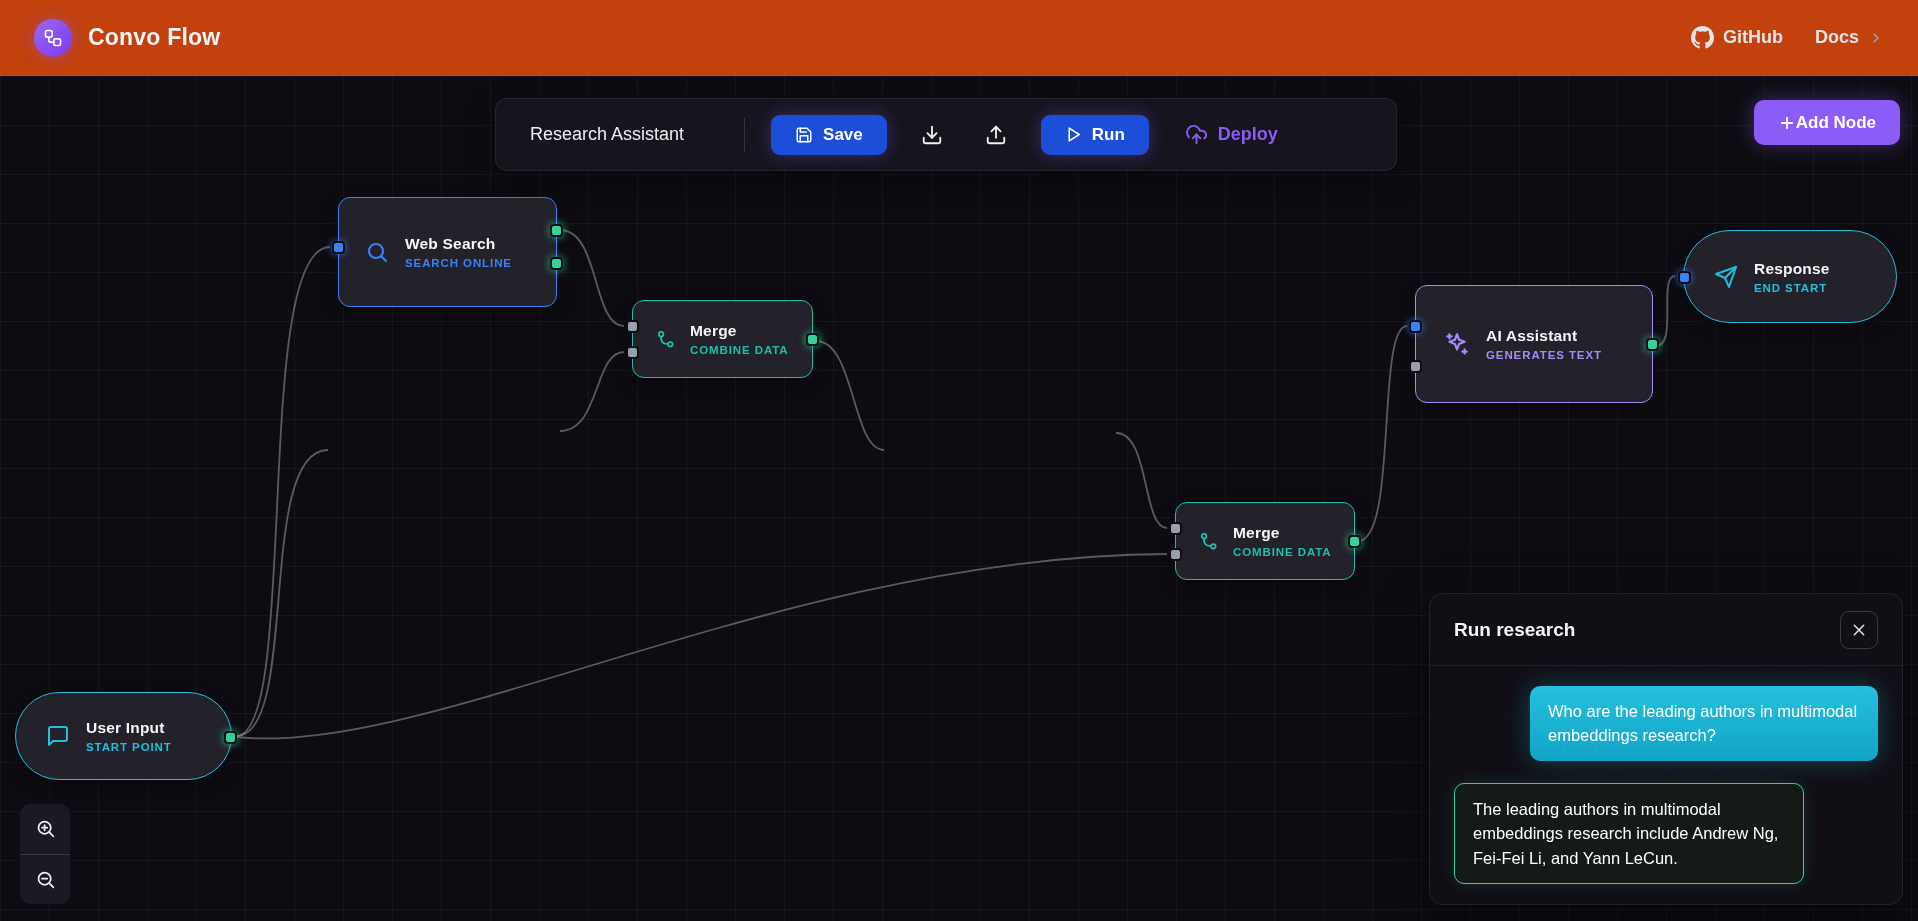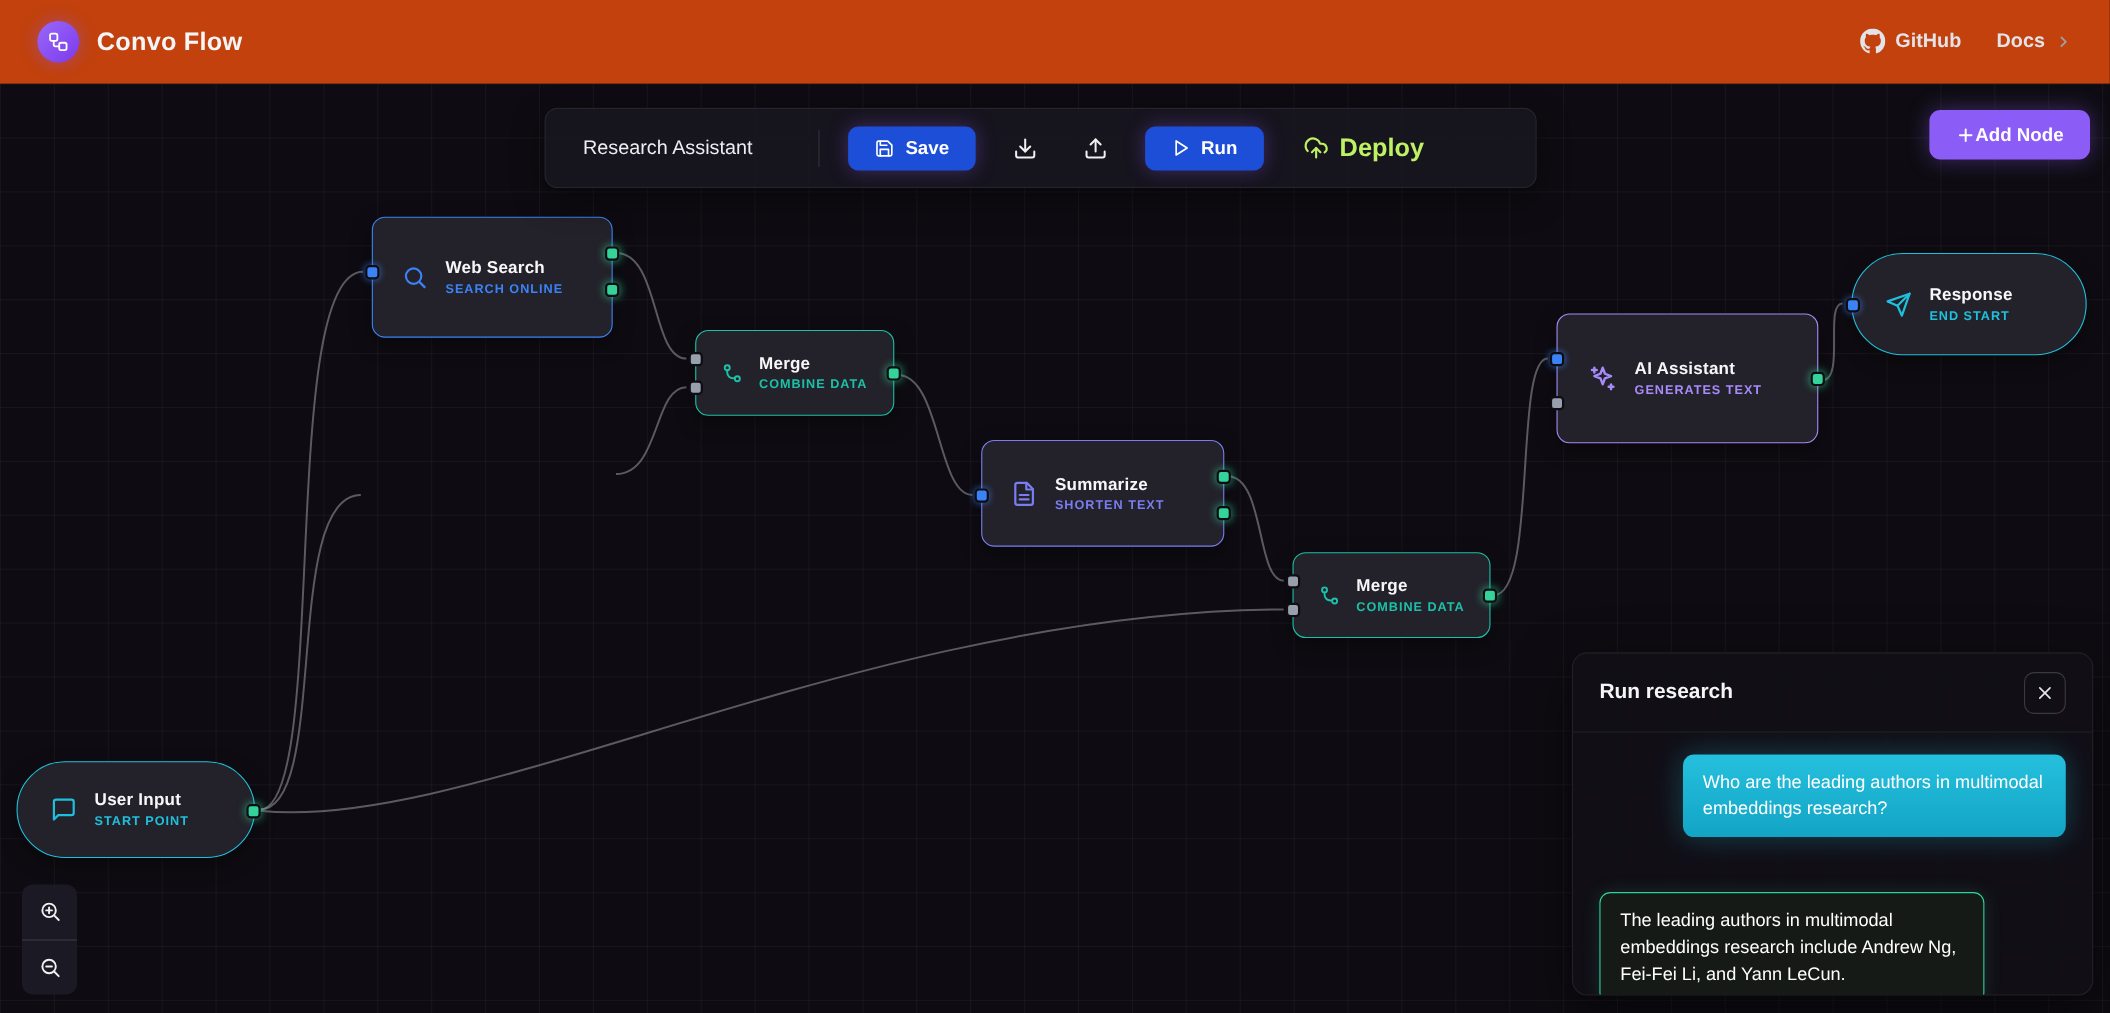--- a/index.html
+++ b/index.html
@@ -34,21 +34,21 @@
     background:rgba(23,21,30,.94); border:1px solid rgba(255,255,255,.07); border-radius:12px;
     display:flex; align-items:center; padding:0 34px; gap:26px; z-index:20;
     box-shadow:0 10px 30px rgba(0,0,0,.45); }
   .flow-name { color:#eeeef2; font-size:18px; font-weight:500; margin-right:34px; }
   .tb-divider { width:1px; height:34px; background:rgba(255,255,255,.13); }
   .btn { display:flex; align-items:center; gap:10px; border:none; cursor:pointer;
     font-family:"Liberation Sans", sans-serif; border-radius:9px; font-weight:600; }
   .btn-purple { background:#1d4ed8; color:#fff; font-size:17px; padding:10px 24px;
     box-shadow:0 0 18px rgba(139,92,246,.35); }
   .icon-btn { background:transparent; color:#f0f0f3; padding:8px; }
-  .btn-deploy { background:transparent; color:#bef264; font-size:23px; padding:8px 10px; }
+  .btn-deploy { background:transparent; color:#8b5cf6; font-size:18px; padding:8px 10px; }
 
   .add-node { position:absolute; right:18px; top:24px; height:45px; padding:0 24px;
     background:#8b5cf6; color:#fff; font-size:17px; font-weight:600; border:none;
     border-radius:10px; display:flex; align-items:center; cursor:pointer; z-index:20;
     box-shadow:0 0 20px rgba(139,92,246,.4); }
 
   
   .node { position:absolute; background:#232129; border:1px solid var(--accent);
     border-radius:12px; display:flex; align-items:center; padding:0 26px; gap:16px;
     box-shadow:0 6px 18px rgba(0,0,0,.4); z-index:10; }
@@ -69,21 +69,21 @@
   .preview { position:absolute; left:1429px; top:517px; width:474px; height:312px;
     background:rgba(17,15,23,.92); border:1px solid rgba(255,255,255,.08); border-radius:14px;
     z-index:30; box-shadow:0 18px 50px rgba(0,0,0,.55); backdrop-filter:blur(6px);
     display:flex; flex-direction:column; }
   .preview-head { height:72px; flex:none; display:flex; align-items:center;
     padding:0 24px; border-bottom:1px solid rgba(255,255,255,.08); }
   .preview-title { color:#f5f5f7; font-size:19px; font-weight:700; }
   .close-btn { margin-left:auto; width:38px; height:38px; border-radius:9px;
     border:1px solid rgba(255,255,255,.18); background:transparent; color:#e7e7ea;
     display:flex; align-items:center; justify-content:center; cursor:pointer; }
-  .preview-body { padding:20px 24px; display:flex; flex-direction:column; overflow:hidden;gap:28px; }
+  .preview-body { padding:20px 24px; display:flex; flex-direction:column; overflow:hidden; }
   .msg { border-radius:10px; padding:13px 18px; font-size:16.5px; line-height:1.48; color:#fff; }
   .msg-user { align-self:flex-end; max-width:348px;
     background:linear-gradient(180deg,#25c0de,#13a4c5);
     box-shadow:0 0 26px rgba(34,211,238,.28); }
   .msg-bot { align-self:flex-start; max-width:350px; margin-top:22px;
     background:#151a17; border:1px solid #2fd39a;
     box-shadow:0 0 16px rgba(52,211,153,.15); }
 
   
   .zoomer { position:absolute; left:20px; top:728px; width:50px; height:100px;
@@ -230,37 +230,20 @@
           <path d="M7 8.6v2.4a6 6 0 0 0 6 6h1.9"></path>
         </svg>
     </span>
     <div>
       <div class="node-title">Merge</div>
       <div class="node-sub">COMBINE DATA</div>
     </div>
     <span class="h right h-green" style="top:32px;"></span>
   </div>
 
-  <div class="node" style="left: 892px; top: 324px; width: 221px; height: 97px; --accent: #787ef2;">
-    <span class="h left h-blue" style="top:43px;"></span>
-    <span class="node-icon">
-      <svg width="24" height="24" viewBox="0 0 24 24" fill="none" stroke="currentColor" stroke-width="2" stroke-linecap="round" stroke-linejoin="round">
-          <path d="M14.5 2H6a2 2 0 0 0-2 2v16a2 2 0 0 0 2 2h12a2 2 0 0 0 2-2V7.5L14.5 2z"></path>
-          <polyline points="14 2 14 8 20 8"></polyline>
-          <line x1="8" y1="13" x2="16" y2="13"></line>
-          <line x1="8" y1="17" x2="16" y2="17"></line>
-        </svg>
-    </span>
-    <div>
-      <div class="node-title">Summarize</div>
-      <div class="node-sub">SHORTEN TEXT</div>
-    </div>
-    <span class="h right h-green" style="top:26px;"></span>
-    <span class="h right h-green" style="top:59px;"></span>
-  </div>
 
   <div class="node" style="left: 1175px; top: 426px; width: 180px; height: 78px; padding: 0px 22px; gap: 14px; --accent: #1cc0a8;">
     <span class="h left h-gray" style="top:19px;"></span>
     <span class="h left h-gray" style="top:45px;"></span>
     <span class="node-icon">
       <svg width="21" height="21" viewBox="0 0 24 24" fill="none" stroke="currentColor" stroke-width="2" stroke-linecap="round" stroke-linejoin="round">
           <circle cx="7" cy="6" r="2.6"></circle>
           <circle cx="17.5" cy="17.5" r="2.6"></circle>
           <path d="M7 8.6v2.4a6 6 0 0 0 6 6h1.9"></path>
         </svg>

